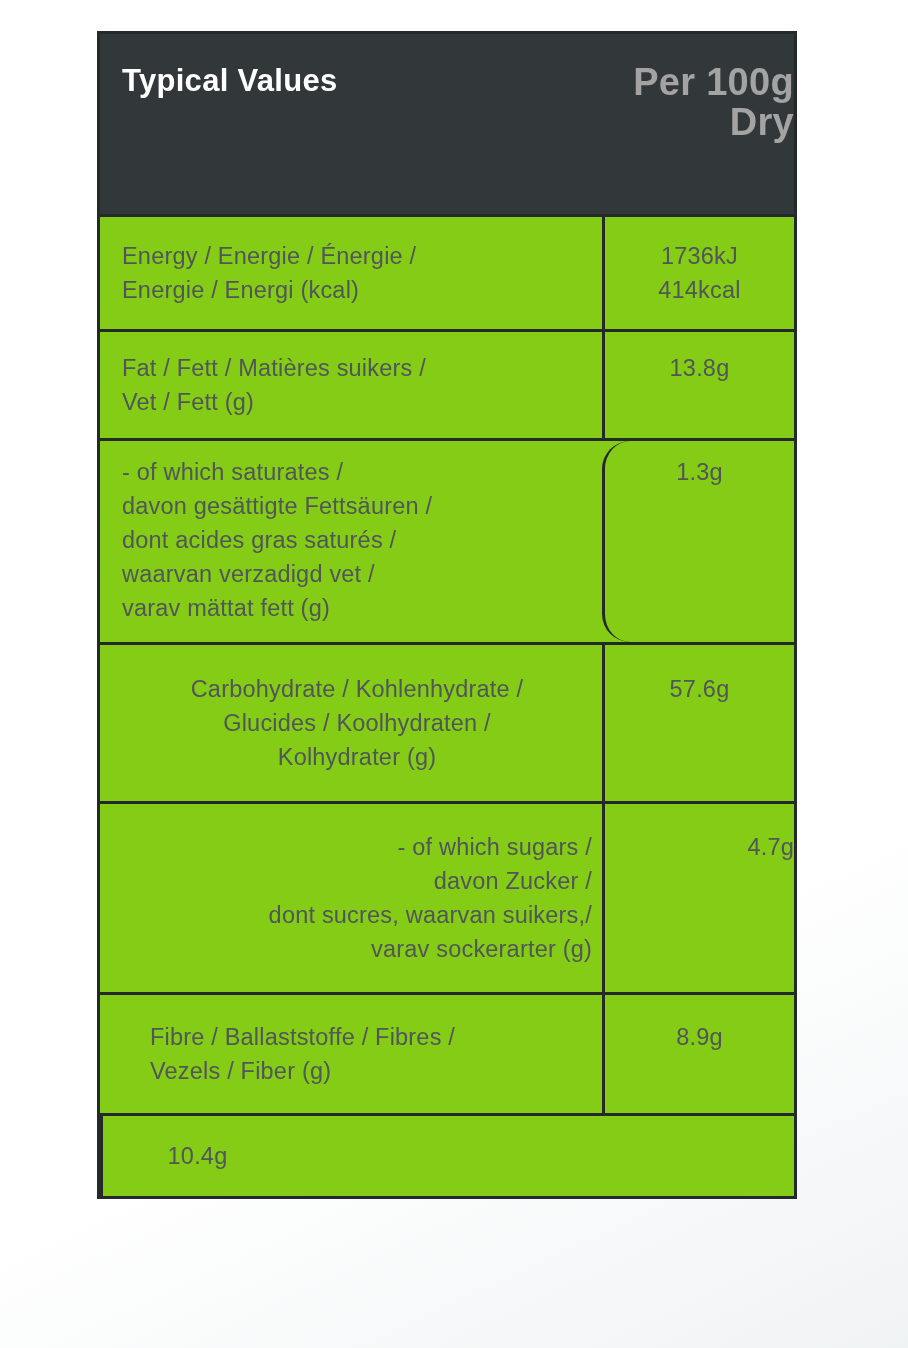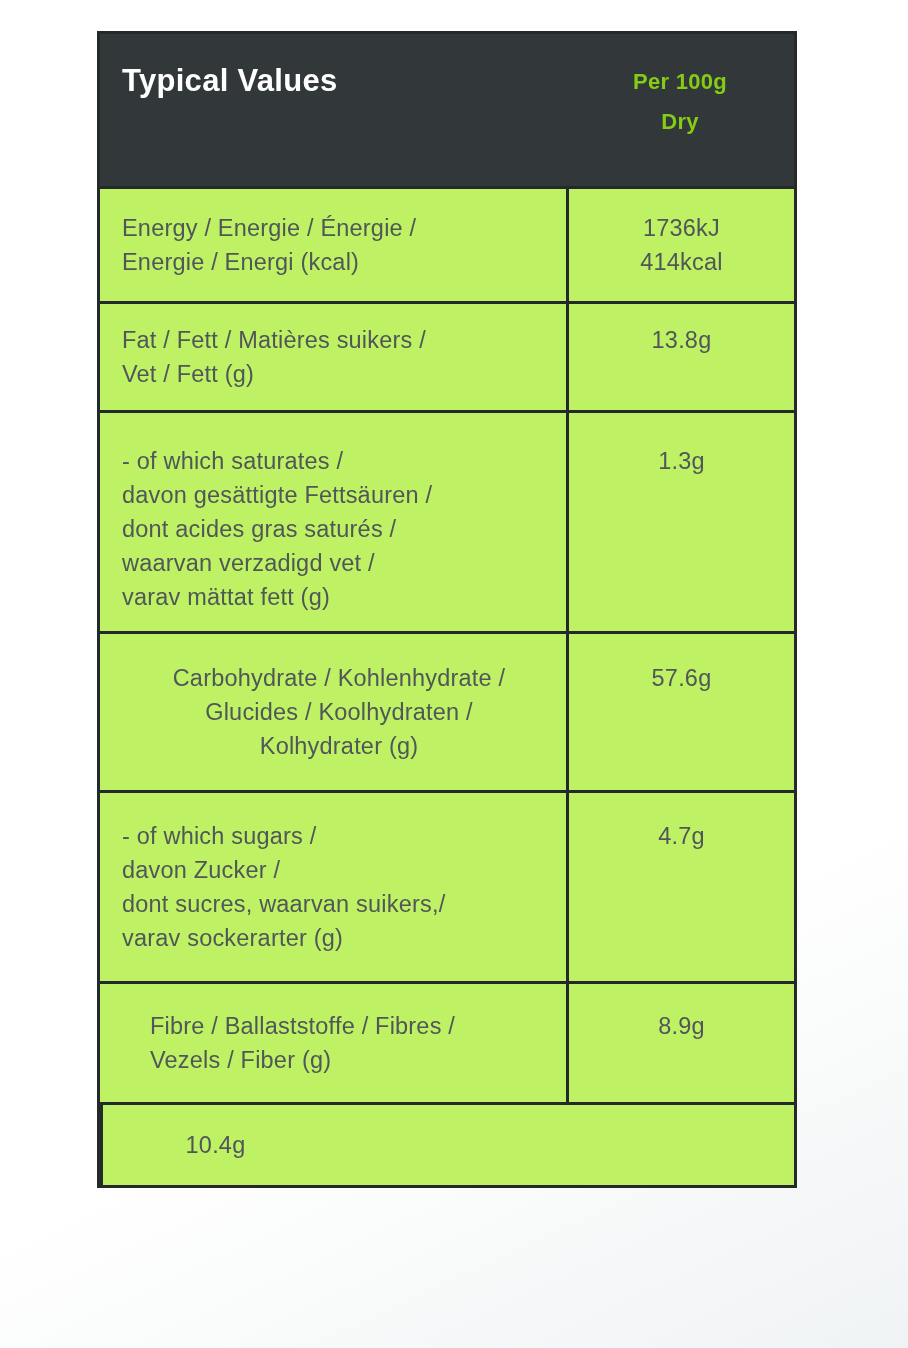--- a/index.html
+++ b/index.html
@@ -13,73 +13,73 @@
     position: absolute;
     left: 97px;
     top: 31px;
     width: 700px;
     border: 3px solid #24292a;
     background: #ffffff;
   }
   .header-row {
     display: flex;
     background: #323839;
-    height: 152px;
+    height: 180px;
     padding-top: 28px;
   }
   .header-label {
     flex: 1;
     padding-left: 22px;
     color: #ffffff;
     font-size: 31px;
     font-weight: 700;
     letter-spacing: 0.3px;
     line-height: 38px;
   }
   .header-unit {
     width: 228px;
-    color: #84cc16;
-    font-size: 22px;
+    color: #a3a3a3;
+    font-size: 38px;
     font-weight: 700;
     letter-spacing: 0.3px;
-    text-align: center;
+    text-align: right;
     line-height: 40px;
     white-space: pre-line;
   }
   .row {
     display: flex;
     border-top: 3px solid #24292a;
-    background: #bef264;
+    background: #84cc16;
   }
   .cell-label {
     flex: 1;
     padding-left: 22px;
     padding-right: 10px;
     color: #515658;
     font-size: 23.5px;
     line-height: 34px;
     letter-spacing: 0.2px;
     white-space: pre-line;
   }
   .cell-value {
-    width: 228px;
+    width: 192px;
     border-left: 3px solid #24292a;
     text-align: center;
     color: #515658;
     font-size: 23.5px;
     line-height: 34px;
     letter-spacing: 0.2px;
     white-space: pre-line;
   }
   
   .row-energy       .cell { padding-top: 22px; padding-bottom: 22px; }
   .row-fat          .cell { padding-top: 19px; padding-bottom: 19px; }
-  .row-saturates    .cell { padding-top: 31px; padding-bottom: 17px; }
+  .row-saturates    .cell { padding-top: 14px; padding-bottom: 17px; border-radius: 28px; }
   .row-carbohydrate .cell { padding-top: 27px; padding-bottom: 27px; text-align: center; }
-  .row-sugars       .cell { padding-top: 26px; padding-bottom: 26px; }
+  .row-sugars       .cell { padding-top: 26px; padding-bottom: 26px; text-align: right; }
   .row-fibre        .cell { padding-top: 25px; padding-bottom: 25px; margin-left: 28px; }
   .row-protein      .cell { padding-top: 23px; padding-bottom: 23px; }
   .row-salt         .cell { padding-top: 42px; padding-bottom: 42px; }
 </style>
 </head>
 <body>
 
 <div class="nutrition-table">
 
   <div class="header-row">

